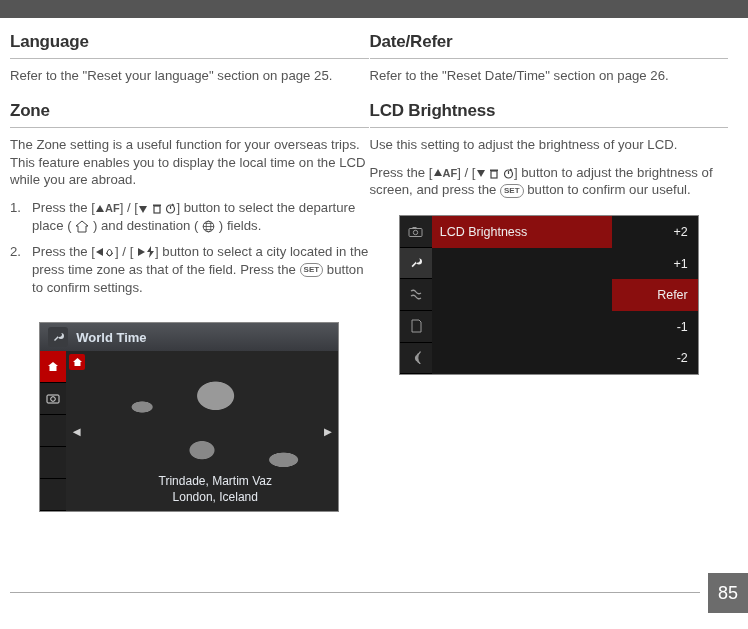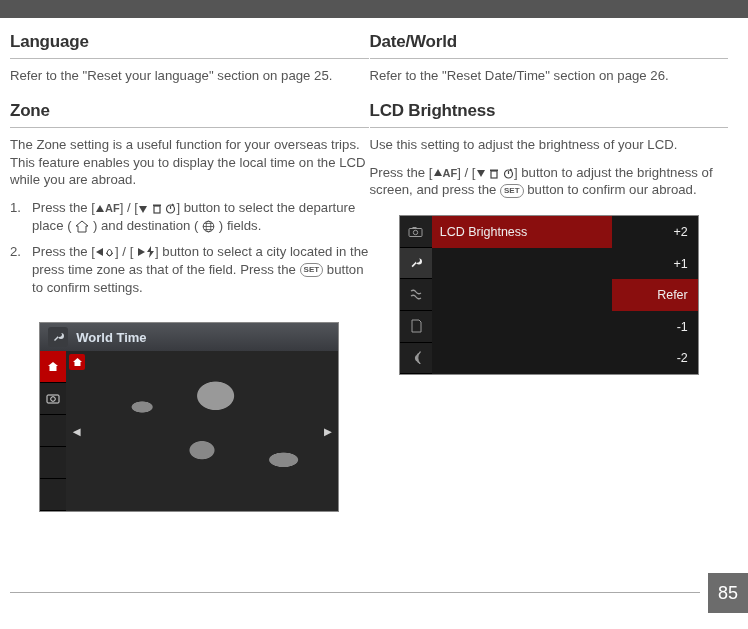--- a/index.html
+++ b/index.html
@@ -155,28 +155,32 @@
         <div></div>
       </div>
       <div class="wt-map">
         <div class="wt-home">
             <svg width="11" height="10" viewBox="0 0 11 10">
               <path d="M5.5 1 L10 5 L8.5 5 L8.5 9 L2.5 9 L2.5 5 L1 5 Z" fill="#fff"></path>
             </svg>
           </div>
         <div class="wt-dots left">◄</div>
         <div class="wt-dots right">►</div>
+        <div class="wt-caption">
+          <div>Trindade, Martim Vaz</div>
+          <div>London, Iceland</div>
+        </div>
       </div>
     </div>
 
   </div>
 
   <div class="col">
 
-    <h2>Date/World</h2>
+    <h2>Date/Refer</h2>
     <hr class="hr">
     <p class="body-text">Refer to the "Reset Date/Time" section on page 26.</p>
 
     <div class="section-gap"></div>
 
     <h2>LCD Brightness</h2>
     <hr class="hr">
     <p class="body-text">Use this setting to adjust the brightness of your LCD.</p>
     <p class="body-text">
       <span>Press the [</span><span class="icon-inline">
@@ -193,21 +197,21 @@
             <rect x="1" y="1.5" width="8" height="1.5" fill="#444"></rect>
           </svg>
         </span>&nbsp;<span class="icon-inline">
           <svg width="11" height="11" viewBox="0 0 11 11">
             <circle cx="5.5" cy="6" r="4" fill="none" stroke="#444" stroke-width="1.2"></circle>
             <line x1="5.5" y1="6" x2="5.5" y2="3" stroke="#444" stroke-width="1.2"></line>
             <line x1="7" y1="1" x2="9" y2="2.5" stroke="#444" stroke-width="1.2"></line>
           </svg>
         </span><span>] button to adjust the brightness of screen, and press the</span>
       <span class="icon-inline btn-pill">SET</span>
-      <span>button to confirm our abroad.</span>
+      <span>button to confirm our useful.</span>
     </p>
 
     <div class="lcd-figure">
       <div class="lcd-side">
         <div>
             <svg width="15" height="12" viewBox="0 0 15 12">
               <rect x="1" y="2.5" width="13" height="8" rx="1" fill="none" stroke="#999" stroke-width="1"></rect>
               <circle cx="7.5" cy="6.5" r="2.2" fill="none" stroke="#999" stroke-width="1"></circle>
               <rect x="4.5" y="1" width="4" height="2" fill="#999"></rect>
             </svg>

